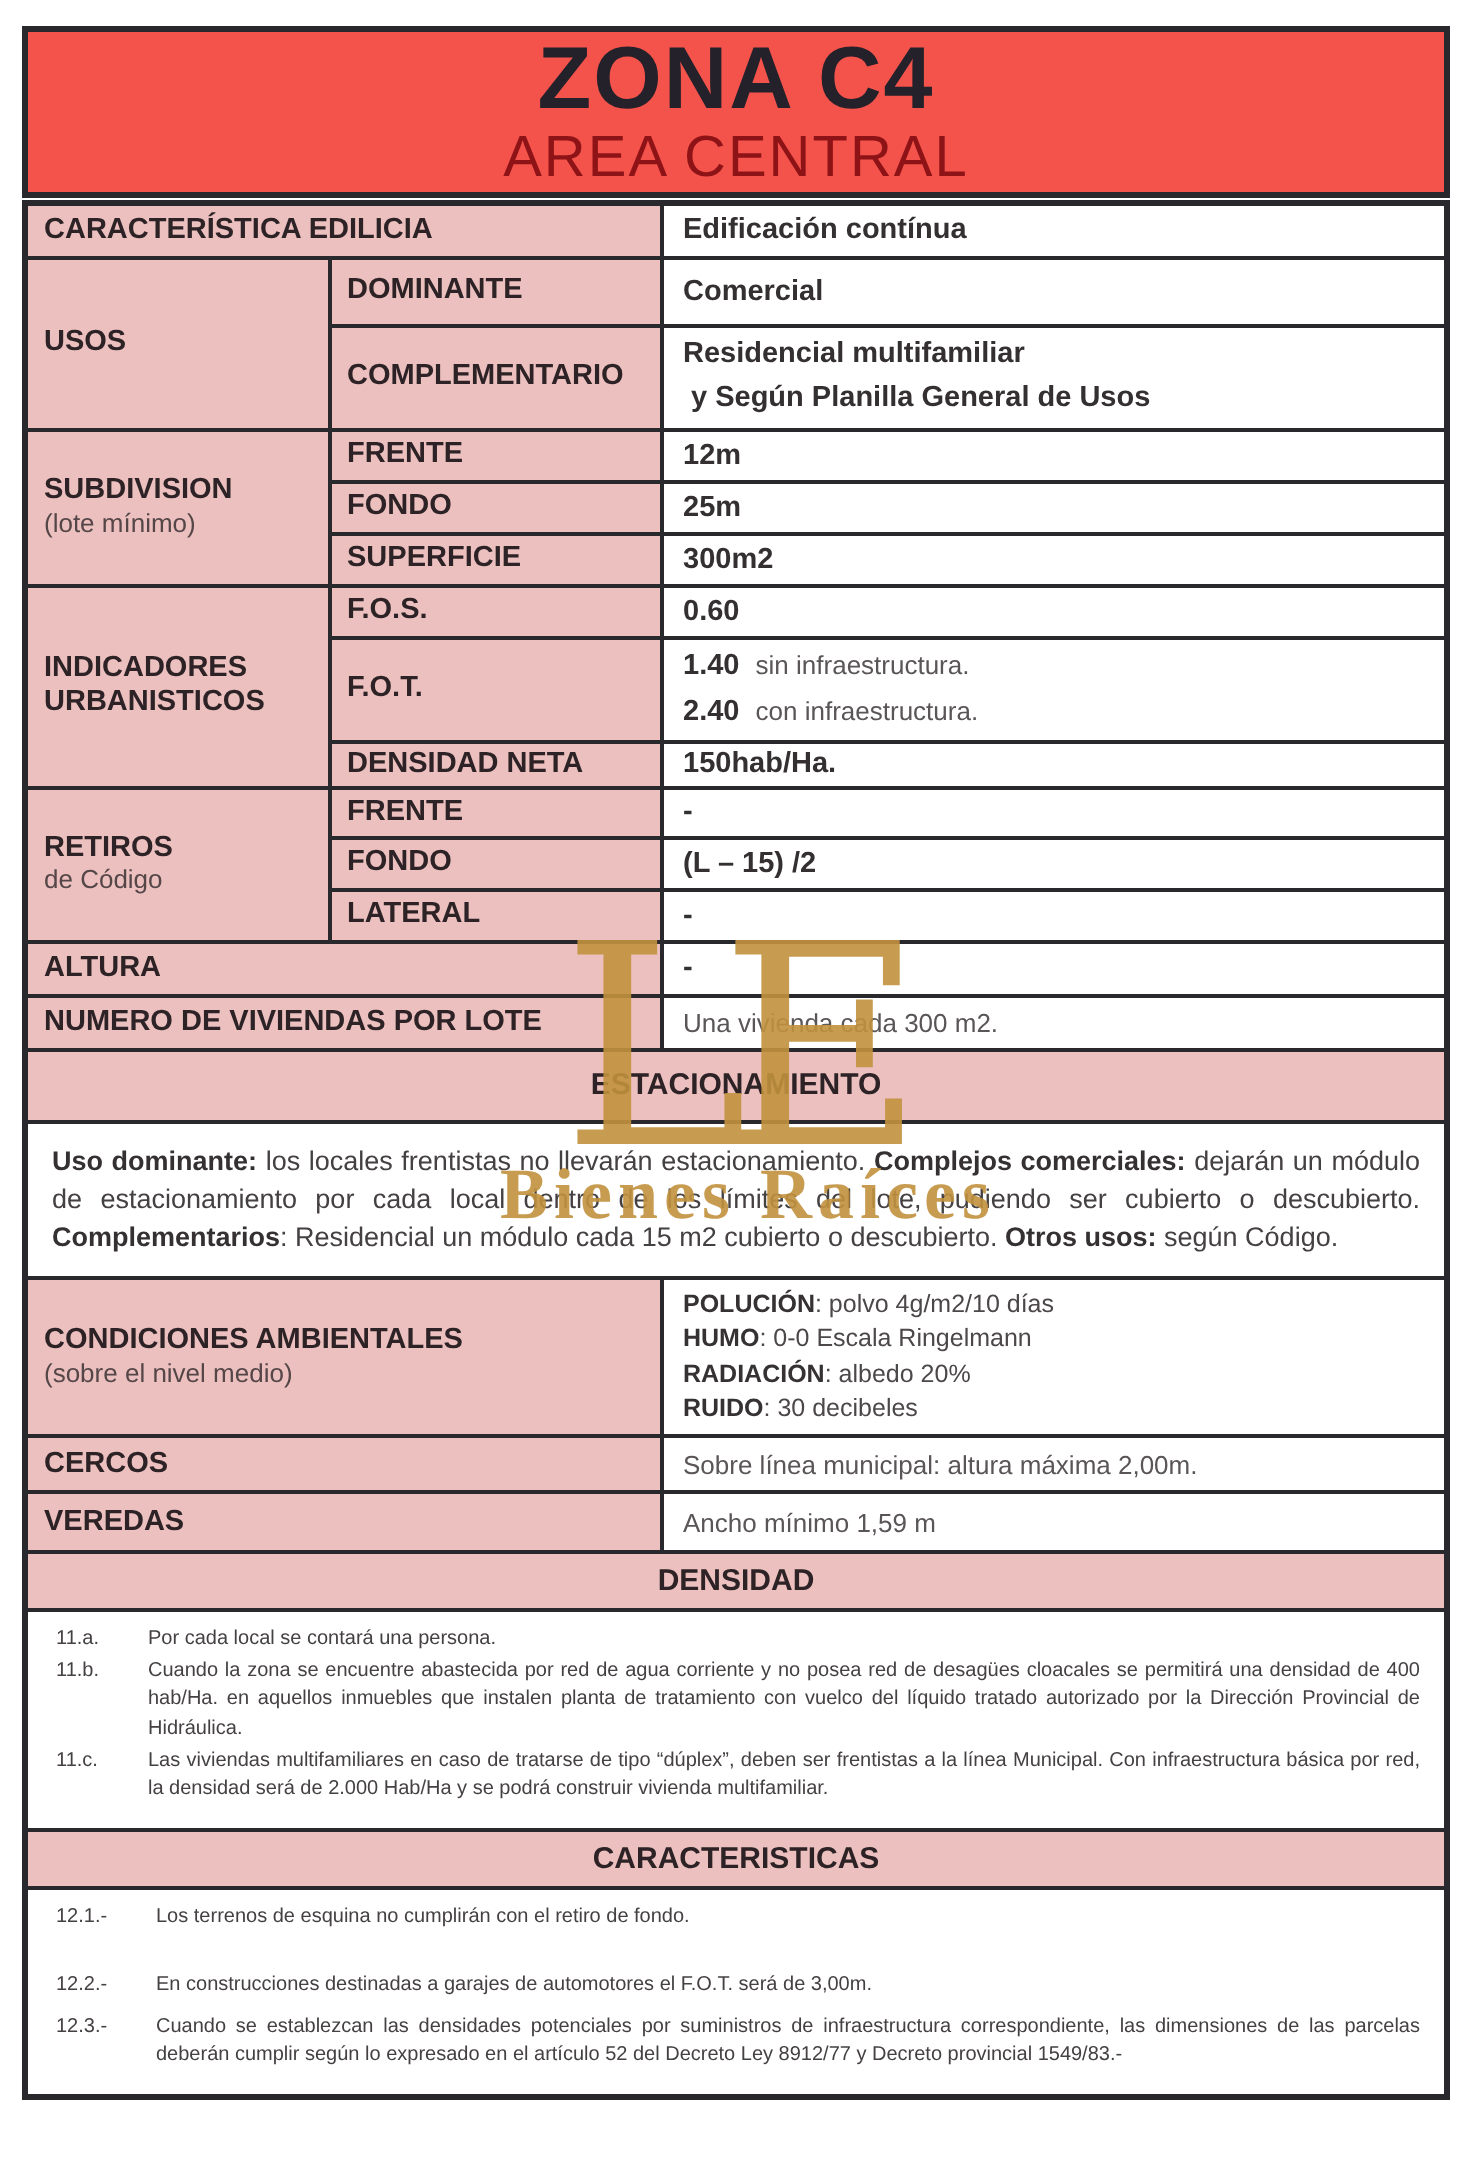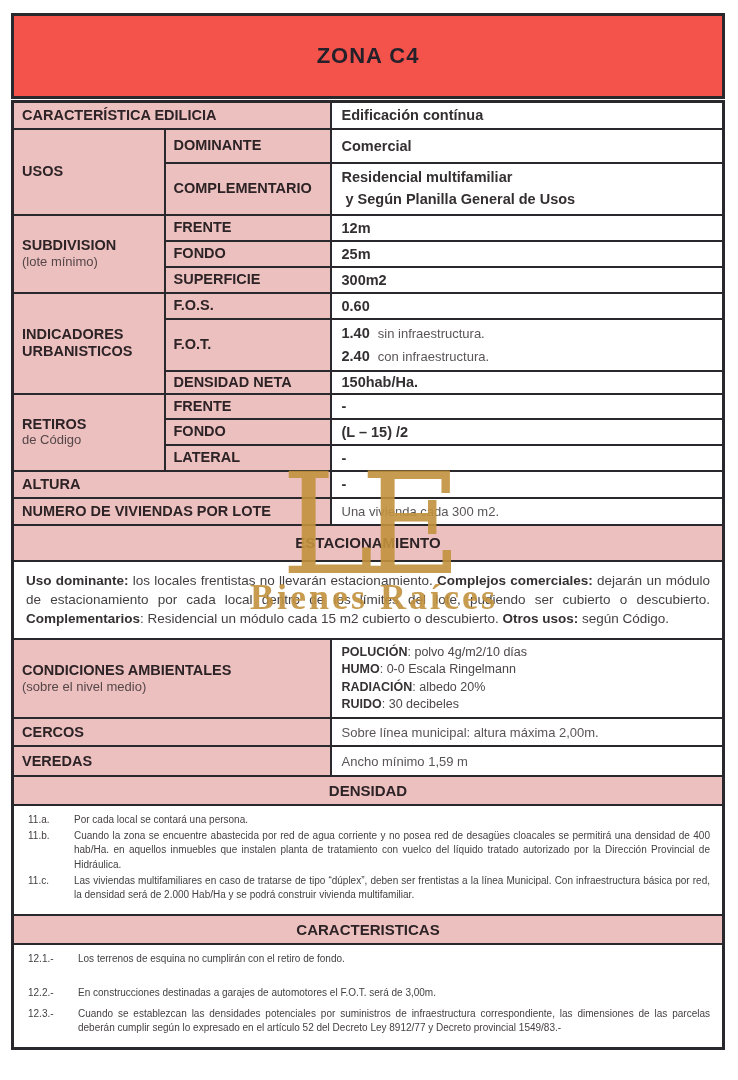--- a/index.html
+++ b/index.html
@@ -6,21 +6,21 @@
     --header-red:#f4534b; --band-pink:#ecc0bf; --border-dark:#29282c;
     --subtitle-red:#8e1317; --watermark-gold:#c2923e;
   }
   *{box-sizing:border-box;margin:0;padding:0;}
   html,body{width:738px;height:1080px;background:#fff;overflow:hidden;
     font-family:"Liberation Sans",sans-serif;}
   .page{position:relative;width:738px;height:1080px;padding:13px 13px 0 11px;}
   
   .zona-header{height:86px;background:var(--header-red);border:3px solid var(--border-dark);
     display:flex;flex-direction:column;align-items:center;justify-content:center;gap:1px;}
-  .zona-title{font-size:22px;font-weight:bold;color:#25212b;letter-spacing:1px;line-height:1.05;}
+  .zona-title{font-size:44px;font-weight:bold;color:#25212b;letter-spacing:1px;line-height:1.05;}
   .zona-subtitle{font-size:29px;color:var(--subtitle-red);letter-spacing:1px;line-height:1.05;}
   
   table{width:100%;border-collapse:collapse;margin-top:1px;table-layout:fixed;}
   td{border:2px solid var(--border-dark);vertical-align:middle;}
   table{border:3px solid var(--border-dark);}
   .lbl{background:var(--band-pink);font-weight:bold;font-size:14.5px;color:#2d2326;
     padding:2px 6px 2px 8px;line-height:1.15;}
   .lbl .sub{font-weight:normal;font-size:13px;color:#554648;margin-top:1px;}
   .val{background:#fff;font-weight:bold;font-size:14.5px;color:#343031;padding:2px 8px 2px 10px;}
   .val-soft{font-weight:normal;font-size:13px;color:#5a5556;}
@@ -49,20 +49,21 @@
   .wm-text{position:absolute;left:250px;top:576px;font-size:36px;font-weight:bold;
     letter-spacing:3px;color:var(--watermark-gold);opacity:.9;pointer-events:none;z-index:5;font-family:Liberation Serif, serif;}
 </style>
 </head>
 <body>
 
 <div class="page">
 
   <div class="zona-header">
     <div class="zona-title">ZONA C4</div>
+    <div class="zona-subtitle">AREA CENTRAL</div>
   </div>
 
   <table>
     <colgroup>
         <col style="width:152px">
         <col style="width:166px">
         <col>
       </colgroup>
 
     <tbody>

